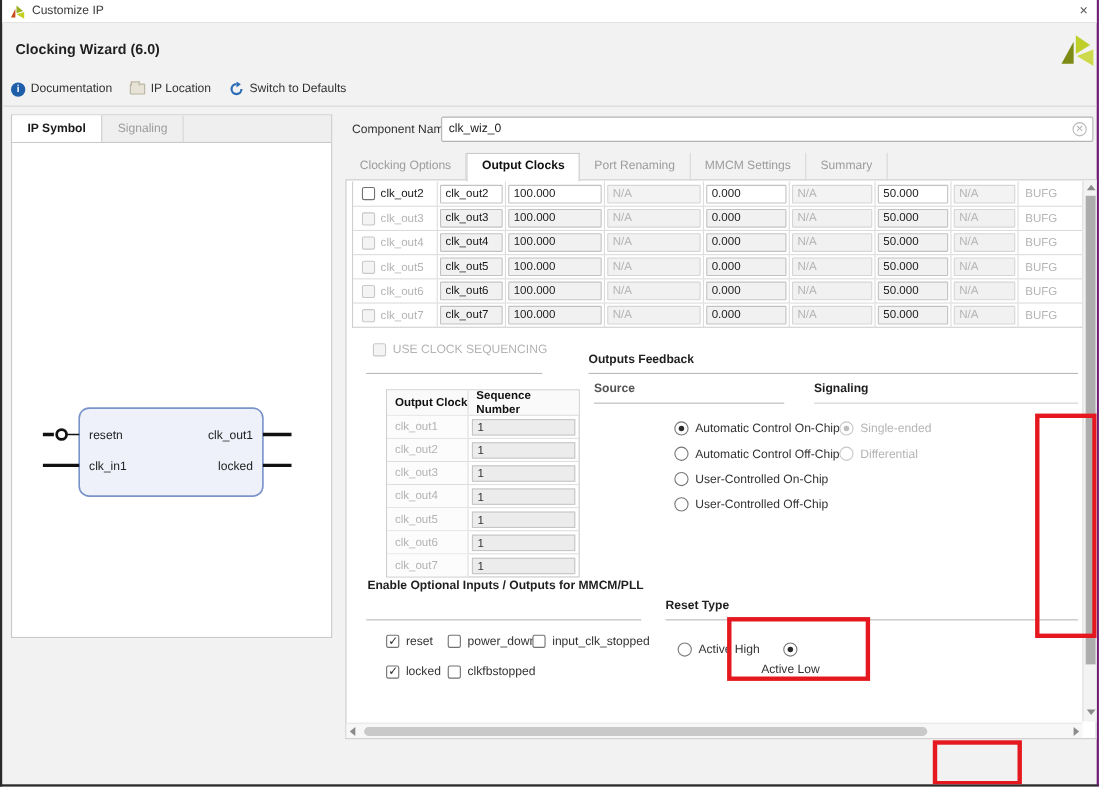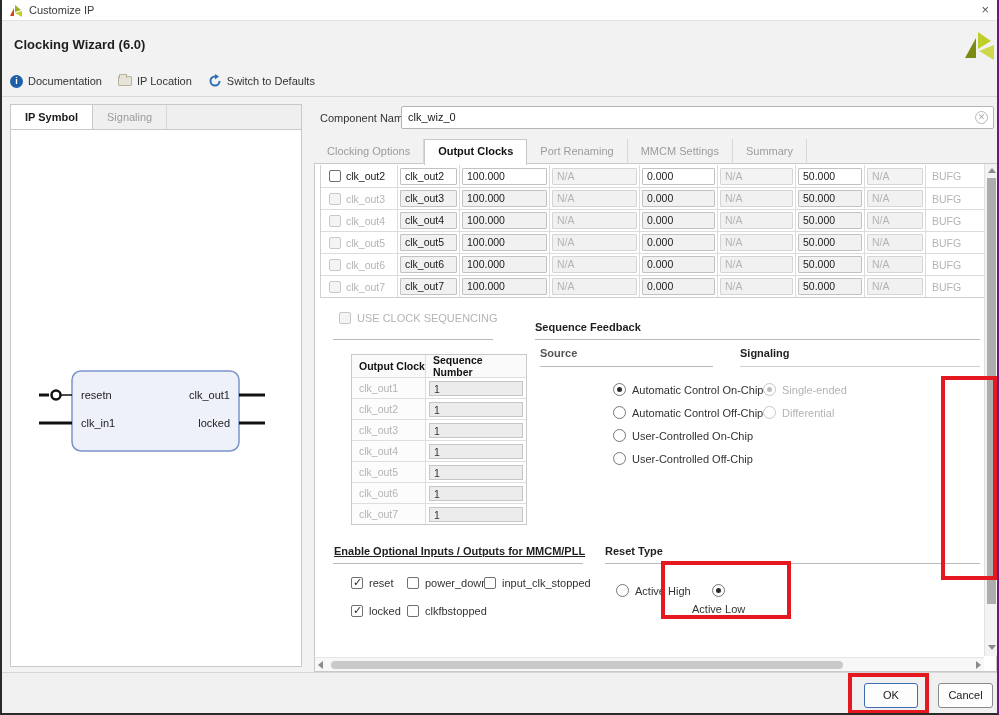--- a/index.html
+++ b/index.html
@@ -18,21 +18,21 @@
   .hdr-title { position:absolute; left:12px; top:37px; font-size:13px; font-weight:bold; color:#1f1f1f; }
   .hsep { position:absolute; left:0; right:0; top:96px; height:1px; background:#d8d8d8; }
   .toolbar { position:absolute; left:8px; top:72px; height:18px; display:flex; align-items:center; gap:16px; }
   .tbitem { display:flex; align-items:center; gap:5px; color:#333; }
   .info-ic { width:13px; height:13px; border-radius:50%; background:#1f5fa9; color:#fff; font-size:9px; font-weight:bold;
              text-align:center; line-height:13px; display:inline-block; }
   .folder-ic { width:14px; height:10px; background:#e7e3d6; border:1px solid #b9b4a0; border-radius:1px; position:relative; display:inline-block; }
   .folder-ic::before { content:""; position:absolute; left:0; top:-3px; width:6px; height:3px; background:#e7e3d6; border:1px solid #b9b4a0; border-bottom:none; }
 
   
-  .left-panel { position:absolute; left:8px; top:104px; width:292px; height:563px; background:#fff; border:1px solid #c9c9c9; }
+  .left-panel { position:absolute; left:8px; top:104px; width:292px; height:476px; background:#fff; border:1px solid #c9c9c9; }
   .lp-tabs { height:25px; background:#efefef; border-bottom:1px solid #c9c9c9; display:flex; }
   .lp-tab { padding:0 14px; line-height:24px; color:#9c9c9c; border-right:1px solid #d8d8d8; }
   .lp-tab.active { background:#fff; color:#1a1a1a; font-weight:bold; border-right:1px solid #c9c9c9; }
   .lp-cbrow { display:flex; align-items:center; gap:6px; padding:9px 0 0 7px; }
 
   
   .cb { width:12px; height:12px; background:#fff; border:1px solid #707070; border-radius:2px; display:inline-block; position:relative; flex:none; }
   .cb.checked::after { content:"\2713"; position:absolute; left:1px; top:-2px; font-size:11px; color:#2a2a2a; }
   .cb.dis { border-color:#c8c8c8; background:#f4f4f4; }
   .radio { width:13px; height:13px; border:1px solid #777; border-radius:50%; background:#fff; display:inline-block; position:relative; flex:none; }
@@ -370,21 +370,21 @@
           </div>
       </div>
     </div>
 
     <div class="cbrow" style="left:24px;top:148px;">
       <span class="cb dis"></span>
       <span class="dimtext">USE CLOCK SEQUENCING</span>
     </div>
     <div class="rule" style="left:18px;top:175px;width:160px;"></div>
 
-    <div class="sect" style="left:220px;top:157px;">Sequence Feedback</div>
+    <div class="sect" style="left:220px;top:157px;">Outputs Feedback</div>
     <div class="rule" style="left:220px;top:175px;width:445px;"></div>
 
     <div class="seq">
       <div class="seqr hd">
         <div class="sq1">Output Clock</div>
         <div class="sq2">Sequence Number</div>
       </div>
       <div class="seqr">
           <div class="sq1 nm">clk_out1</div>
           <div class="sq2">
@@ -452,21 +452,21 @@
     <div class="rule" style="left:425px;top:202px;width:240px;background:#d0d0d0;"></div>
     <div class="radrow" style="left:448px;top:219px;">
       <span class="radio dis selected"></span>
       <span class="rl dimtext">Single-ended</span>
     </div>
     <div class="radrow" style="left:448px;top:242px;">
       <span class="radio dis"></span>
       <span class="rl dimtext">Differential</span>
     </div>
 
-    <div class="sect" style="left:19px;top:381px;text-decoration:underline;">Enable Optional Inputs / Outputs for MMCM/PLL</div>
+    <div class="sect" style="left:19px;top:362px;">Enable Optional Inputs / Outputs for MMCM/PLL</div>
     <div class="rule" style="left:18px;top:399px;width:250px;"></div>
     <div class="cbrow" style="left:36px;top:413px;">
       <span class="cb checked"></span>
       <span>reset</span>
     </div>
     <div class="cbrow" style="left:92px;top:413px;">
       <span class="cb"></span>
       <span>power_down</span>
     </div>
     <div class="cbrow" style="left:169px;top:413px;">
@@ -498,22 +498,18 @@
       <span class="thumb"></span>
       <span class="arr down"></span>
     </div>
     <div class="hsb">
       <span class="arr left"></span>
       <span class="thumb"></span>
       <span class="arr right"></span>
     </div>
   </div>
 
-  <div class="footer">
-    <div class="btn ok">OK</div>
-    <div class="btn cancel">Cancel</div>
-  </div>
 
   <div class="redbox rb1"></div>
   <div class="redbox rb2"></div>
   <div class="redbox rb3"></div>
 
 </div>
 
 </body></html>

